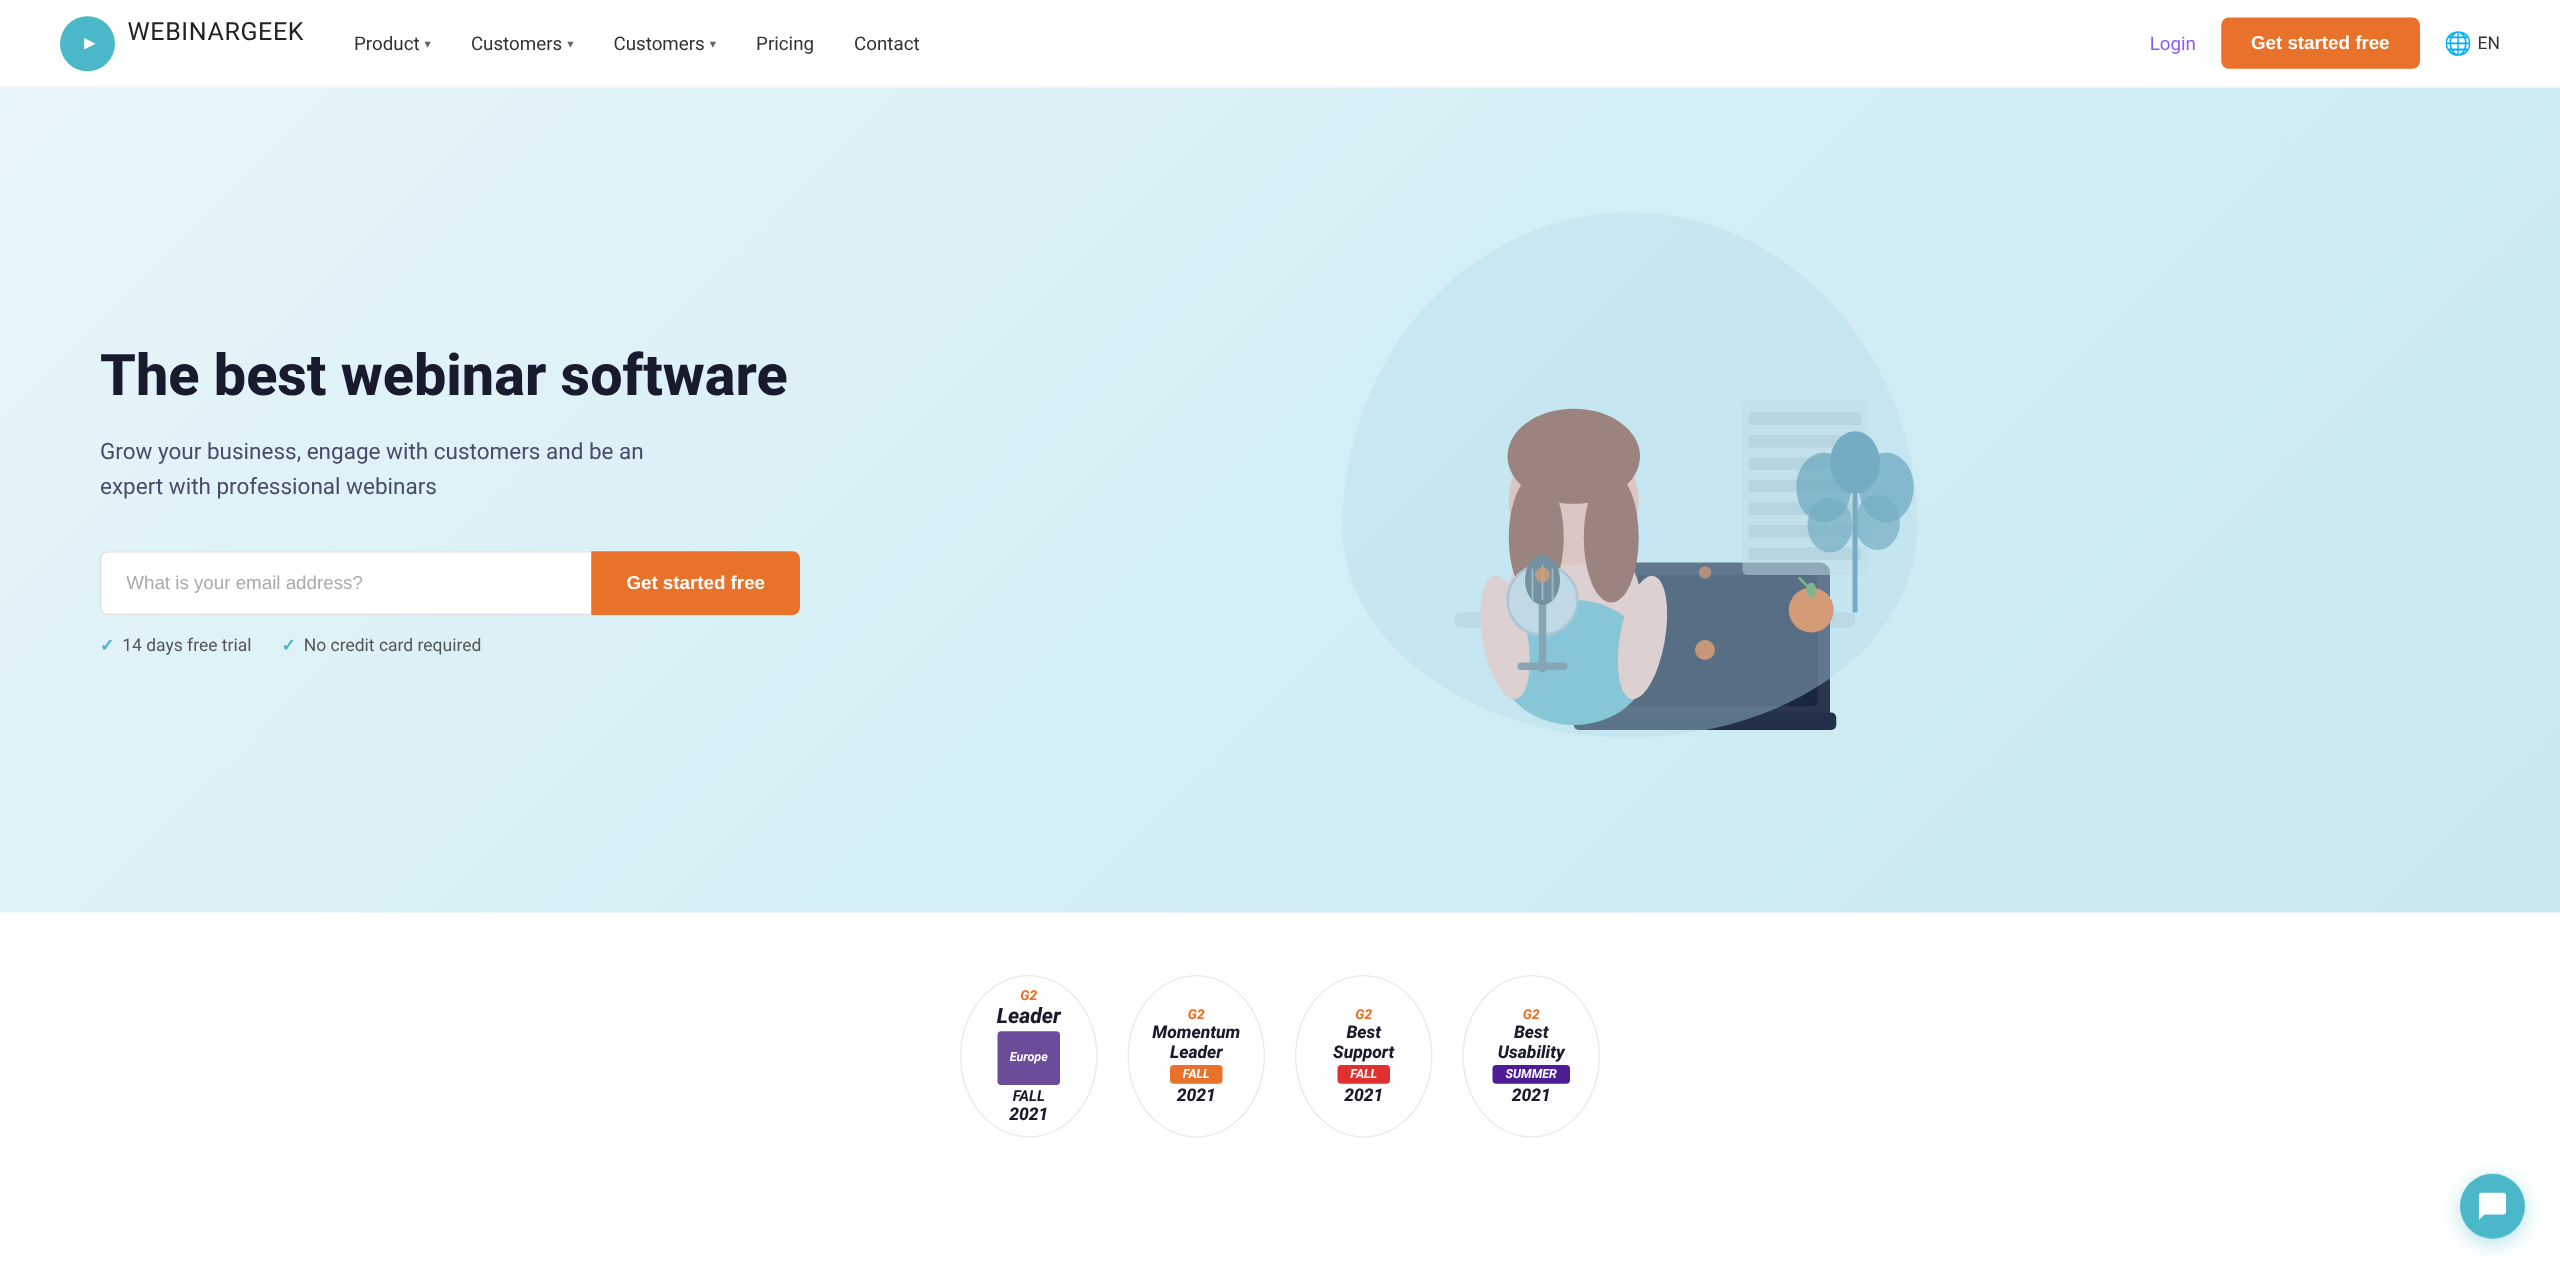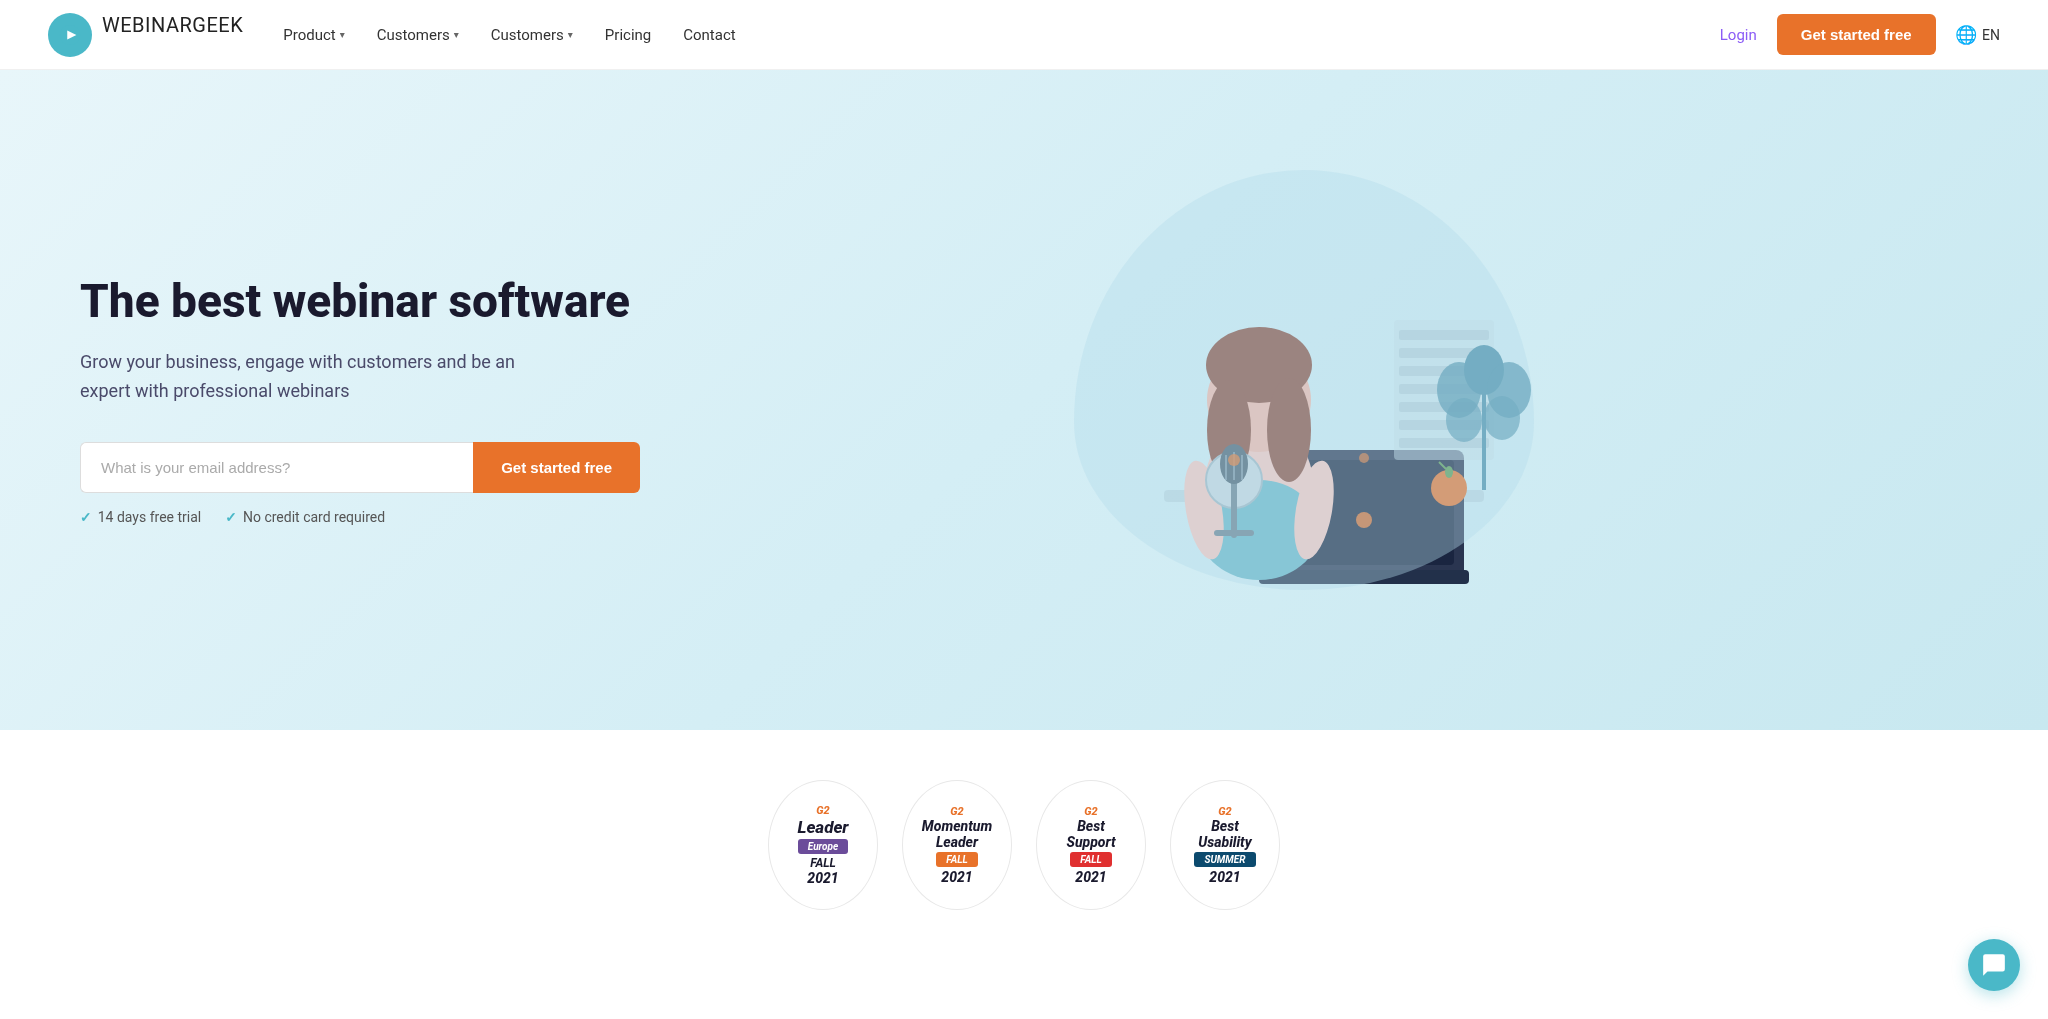--- a/index.html
+++ b/index.html
@@ -260,21 +260,21 @@
       <line x1="382" y1="299" x2="375" y2="292" stroke="#5a9a50" stroke-width="2"></line>
     </svg>
   </div>
 </section>
 
 <section class="badges-section">
 
   <div class="badge">
     <span style="font-size:11px;font-weight:800;color:#e8722a;">G2</span>
     <span style="font-size:17px;font-weight:800;color:#1a1a2e;">Leader</span>
-    <span style="font-size:10px;font-weight:700;background:#6b4c9a;color:#fff;padding:2px 10px;border-radius:3px;margin:2px 0;">Europe</span>
+    <span style="font-size:10px;font-weight:700;background:#6b4c9a;color:#fff;padding:16px 10px;border-radius:3px;margin:2px 0;">Europe</span>
     <span style="font-size:12px;font-weight:700;color:#1a1a2e;">FALL</span>
     <span style="font-size:14px;font-weight:800;color:#1a1a2e;">2021</span>
   </div>
 
   <div class="badge">
     <span style="font-size:11px;font-weight:800;color:#e8722a;">G2</span>
     <span style="font-size:14px;font-weight:800;color:#1a1a2e;">Momentum</span>
     <span style="font-size:14px;font-weight:800;color:#1a1a2e;">Leader</span>
     <span style="font-size:10px;font-weight:700;background:#e8722a;color:#fff;padding:2px 10px;border-radius:3px;margin:2px 0;">FALL</span>
     <span style="font-size:14px;font-weight:800;color:#1a1a2e;">2021</span>
@@ -285,21 +285,21 @@
     <span style="font-size:14px;font-weight:800;color:#1a1a2e;">Best</span>
     <span style="font-size:14px;font-weight:800;color:#1a1a2e;">Support</span>
     <span style="font-size:10px;font-weight:700;background:#e03030;color:#fff;padding:2px 10px;border-radius:3px;margin:2px 0;">FALL</span>
     <span style="font-size:14px;font-weight:800;color:#1a1a2e;">2021</span>
   </div>
 
   <div class="badge">
     <span style="font-size:11px;font-weight:800;color:#e8722a;">G2</span>
     <span style="font-size:14px;font-weight:800;color:#1a1a2e;">Best</span>
     <span style="font-size:14px;font-weight:800;color:#1a1a2e;">Usability</span>
-    <span style="font-size:10px;font-weight:700;background:#0c4a6e;color:#fff;padding:2px 10px;border-radius:3px;margin:2px 0;">SUMMER</span>
+    <span style="font-size:10px;font-weight:700;background:#4c1d95;color:#fff;padding:2px 10px;border-radius:3px;margin:2px 0;">SUMMER</span>
     <span style="font-size:14px;font-weight:800;color:#1a1a2e;">2021</span>
   </div>
 </section>
 
 <div class="chat-bubble">
   <svg viewBox="0 0 24 24" xmlns="http://www.w3.org/2000/svg">
     <path d="M20 2H4a2 2 0 00-2 2v18l4-4h14a2 2 0 002-2V4a2 2 0 00-2-2z" fill="white"></path>
   </svg>
 </div>
 

